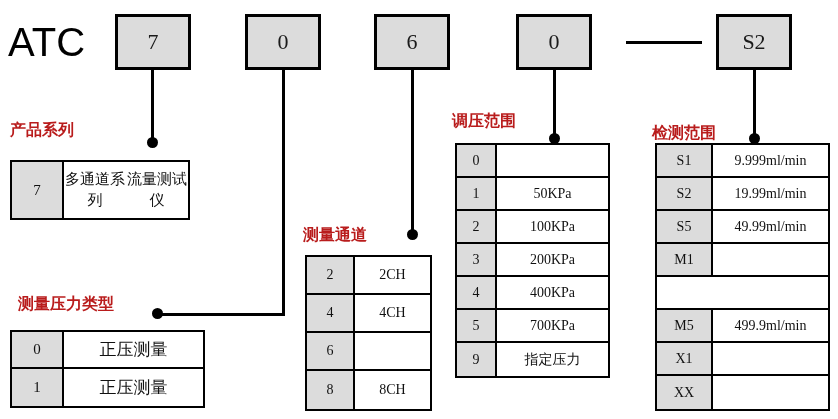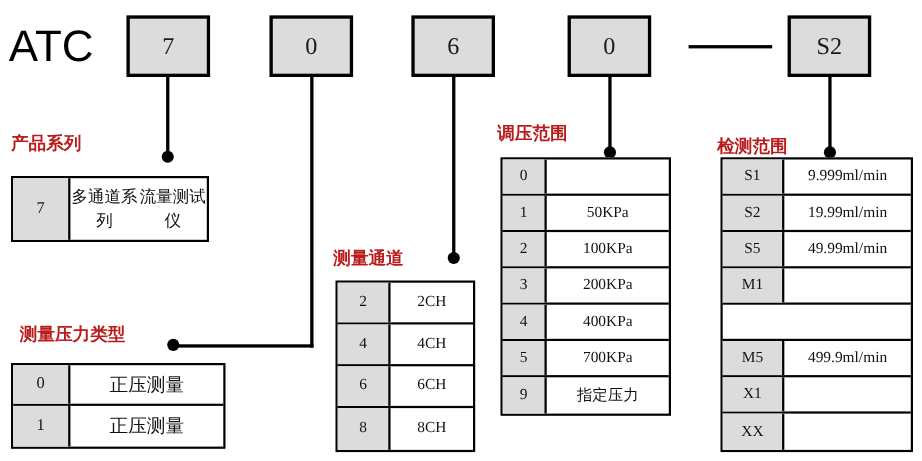--- a/index.html
+++ b/index.html
@@ -185,21 +185,20 @@
     <div class="trow">
       <div class="ccode">2</div>
       <div class="cdesc">2CH</div>
     </div>
     <div class="trow">
       <div class="ccode">4</div>
       <div class="cdesc">4CH</div>
     </div>
     <div class="trow">
       <div class="ccode">6</div>
-      <div class="cdesc">6CH</div>
     </div>
     <div class="trow">
       <div class="ccode">8</div>
       <div class="cdesc">8CH</div>
     </div>
   </div>
 
   <div class="tbl" id="regrange-table" style="left:455px;top:143px;width:155px;">
     <div class="trow">
       <div class="ccode">0</div>

